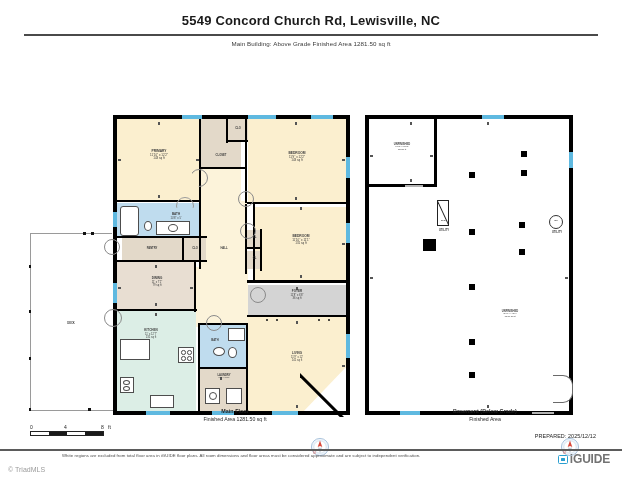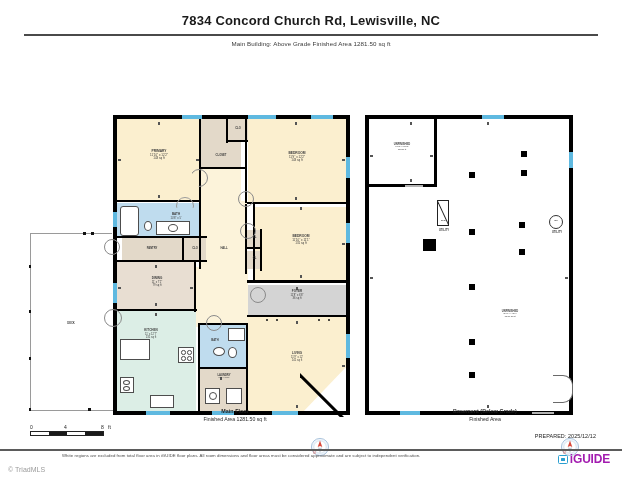--- a/index.html
+++ b/index.html
@@ -90,28 +90,28 @@
   #disclaimer {
     position:absolute; left:62px; top:453px; width:480px;
     font-size:4.3px; color:#4a4a4a; line-height:1.3; letter-spacing:.05px;
   }
   #iguide { position:absolute; right:12px; top:452px; display:flex; align-items:center; gap:2px; }
   #iguide .mark {
     width:10px; height:9px; border:1.3px solid #2a9fd0; border-radius:1.5px;
     display:flex; align-items:center; justify-content:center;
   }
   #iguide .mark b { display:block; width:4px; height:3px; background:#2a9fd0; border-radius:.5px; }
-  #iguide .wd { font-size:12px; font-weight:bold; color:#a21caf; letter-spacing:-.2px; }
+  #iguide .wd { font-size:12px; font-weight:bold; color:#737373; letter-spacing:-.2px; }
   #triad { position:absolute; left:8px; top:466px; font-size:7px; color:#9b9b9b; }
 </style>
 </head>
 <body>
 
 <div id="header">
-  <div id="title">7834 Concord Church Rd, Lewisville, NC</div>
+  <div id="title">5549 Concord Church Rd, Lewisville, NC</div>
   <div id="title-rule"></div>
   <div id="subtitle">Main Building: Above Grade Finished Area 1281.50 sq ft</div>
 </div>
 
 <div id="stage">
 
   <div>
     <div class="grayline" style="left:30px;  top:186px; width:82px; height:0.8px;"></div>
     <div class="grayline" style="left:30px;  top:186px; width:0.8px; height:178px;"></div>
     <div class="grayline" style="left:30px;  top:363px; width:84px; height:0.8px;"></div>

